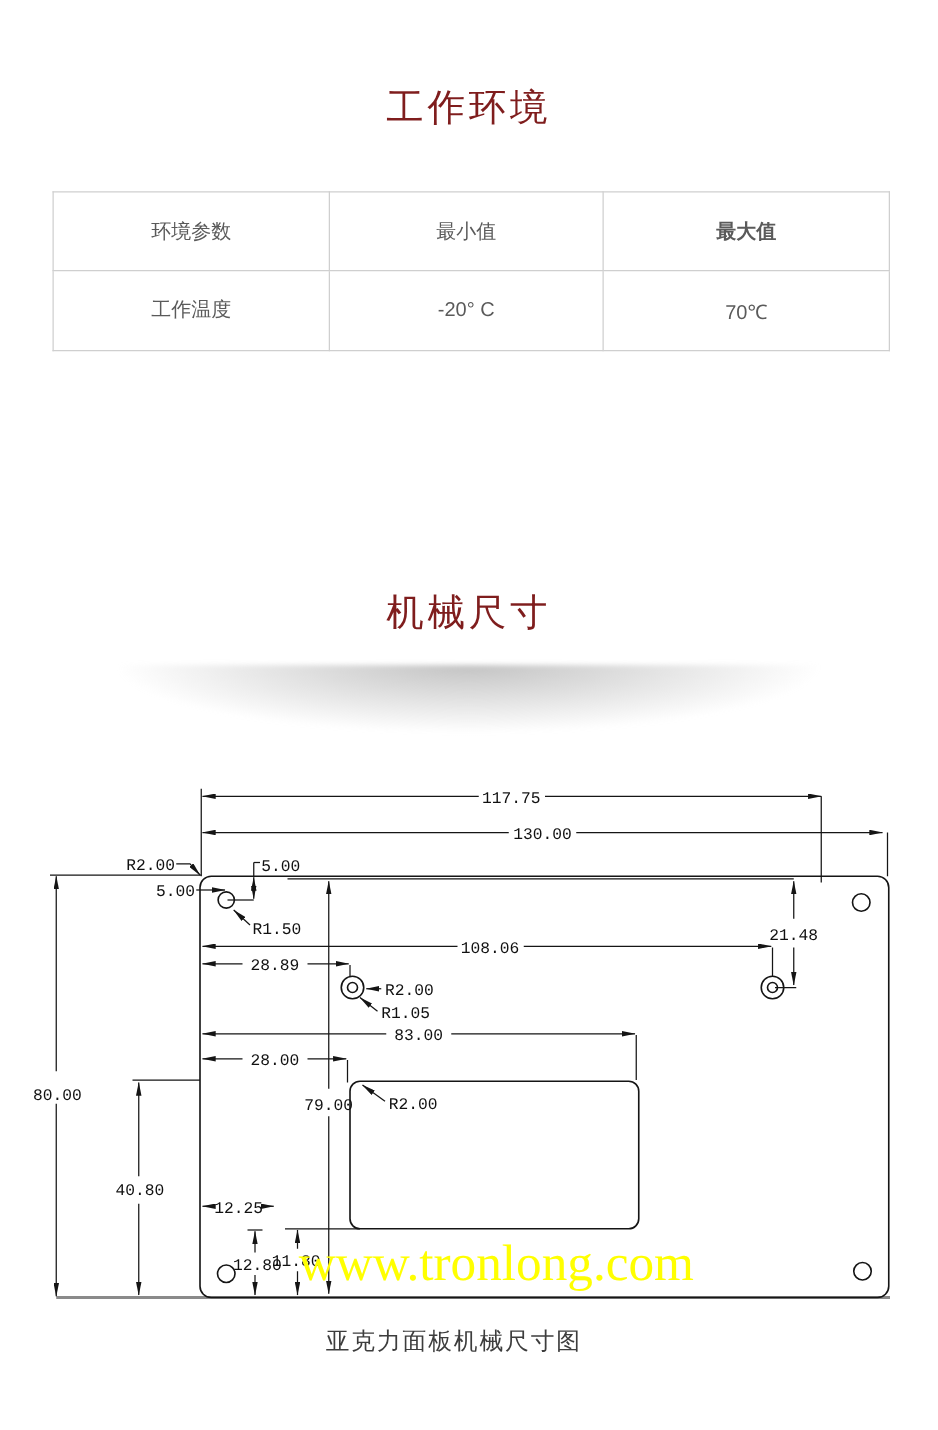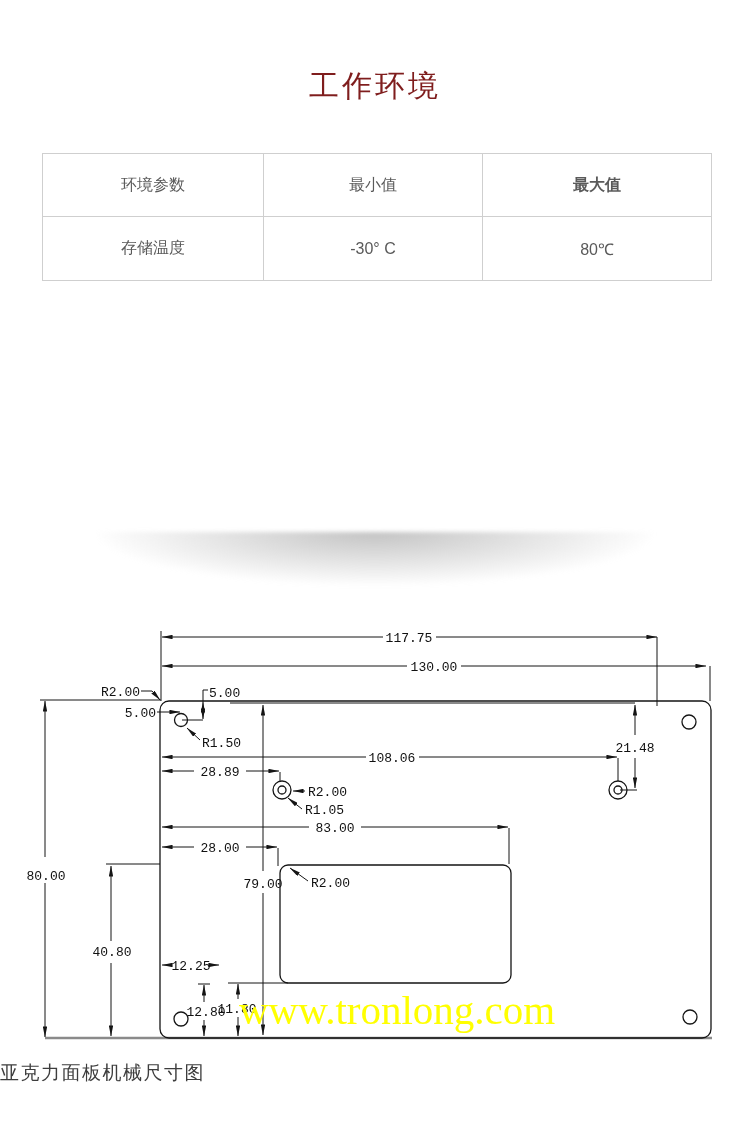--- a/index.html
+++ b/index.html
@@ -28,45 +28,46 @@
   #mech-svg .thick{stroke:#8a8a8a;stroke-width:2.4;fill:none;}
   #mech-svg .shape{stroke:#151515;stroke-width:1.3;fill:none;}
   #mech-svg text{font-family:"Liberation Mono","DejaVu Sans Mono",monospace;
         font-size:13px;fill:#111;}
   #mech-svg text.mid{text-anchor:middle;}
   #mech-svg text.right{text-anchor:end;}
   #mech-svg marker path{fill:#151515;}
 
   #watermark{position:absolute;left:239px;top:990px;font-family:Liberation Serif, serif;
         font-size:41px;line-height:1;color:#ffff00;white-space:nowrap;z-index:5;}
-  #caption{position:absolute;left:0;top:1060px;width:726px;
+  #caption{position:absolute;left:0;top:1060px;width:726px;text-align:center;
         font-size:19px;color:#3d3d3d;letter-spacing:1.5px;}
 </style>
 </head>
 <body>
 
 <div id="page">
 
   <div class="section-title" id="title-env">工作环境</div>
 
   <table id="spec-table">
     <tbody>
       <tr class="hdr">
         <th class="c1">环境参数</th>
         <th class="c2">最小值</th>
         <th class="c3">最大值</th>
       </tr>
       <tr>
-        <td>存储温度</td>
-        <td>-30° C</td>
-        <td>80℃</td>
+        <td>工作温度</td>
+        <td>-20° C</td>
+        <td>70℃</td>
       </tr>
     </tbody>
   </table>
 
+  <div class="section-title" id="title-mech">机械尺寸</div>
 
   <div id="page-shadow"></div>
 
   <svg id="mech-svg" viewBox="0 0 750 460">
     <defs>
       <marker id="arr" viewBox="0 0 10 4" refX="9.6" refY="2" markerWidth="11" markerHeight="4.4" orient="auto-start-reverse" markerUnits="userSpaceOnUse">
         <path d="M0,0 L10,2 L0,4 z"></path>
       </marker>
     </defs>
 

